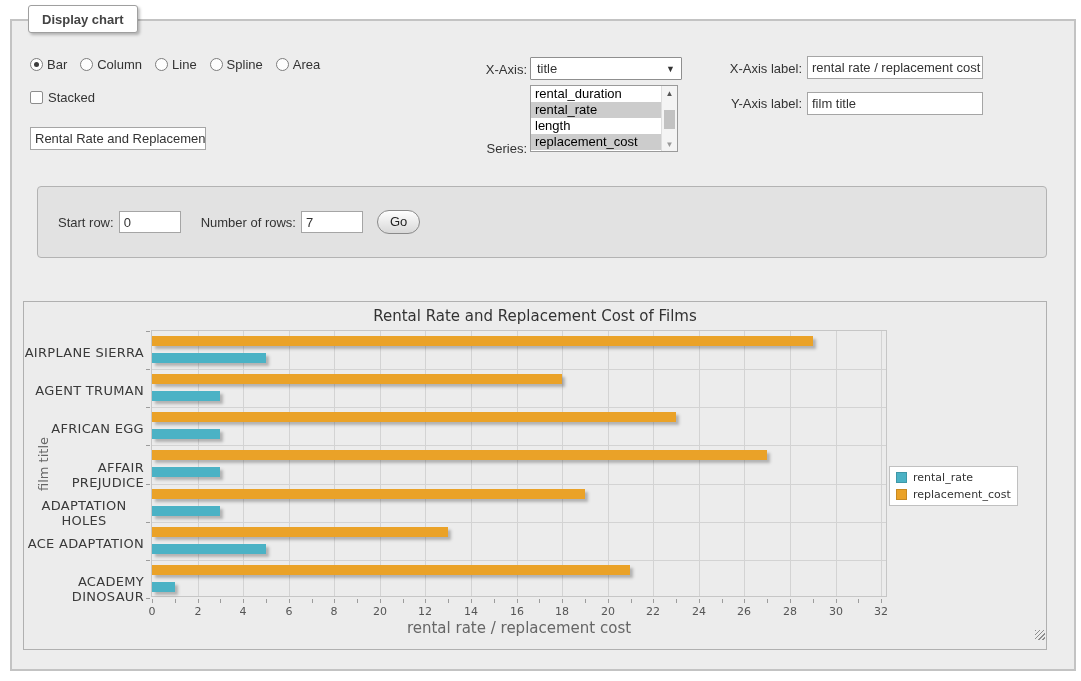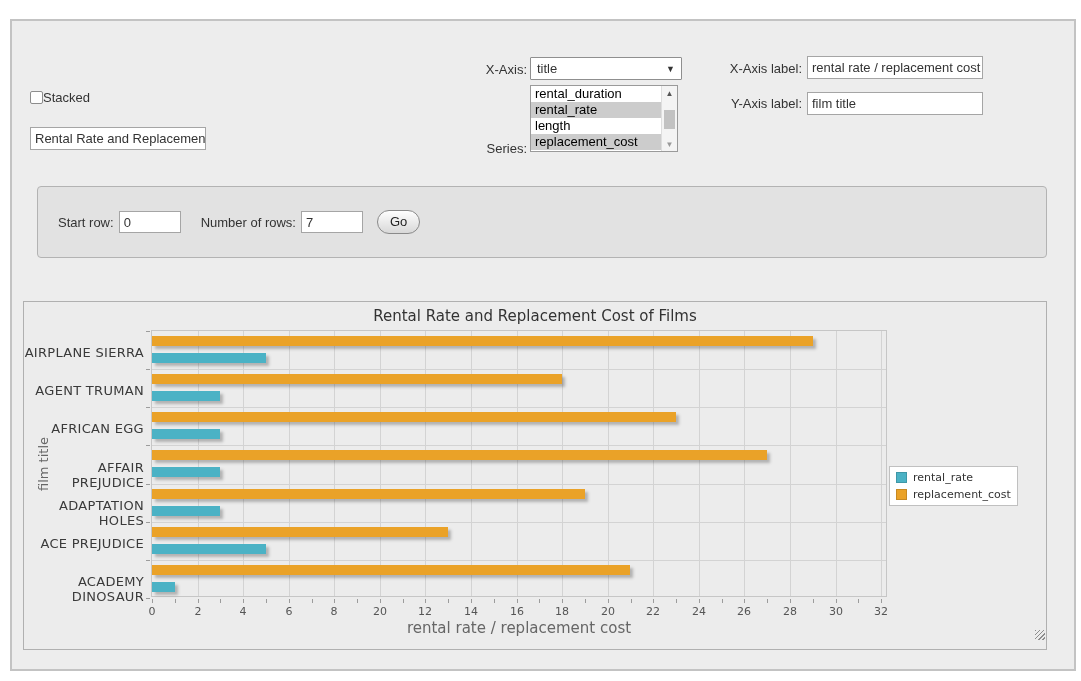--- a/index.html
+++ b/index.html
@@ -27,21 +27,21 @@
   .radio-row { left: 30px; top: 56px; display: flex; gap: 13px; align-items: center; height: 16px; }
   .radio-item { display: inline-flex; align-items: center; gap: 4px; cursor: default; }
   .radio-circle {
     width: 13px; height: 13px; border: 1px solid #7d7d7d; border-radius: 50%;
     background: #fdfdfd; position: relative; flex: 0 0 auto;
   }
   .radio-circle.checked::after {
     content: ""; position: absolute; left: 3px; top: 3px; width: 5px; height: 5px;
     border-radius: 50%; background: #3c3c3c;
   }
-  .checkbox-row { left: 30px; top: 89px; display: inline-flex; align-items: center; height: 16px; }
+  .checkbox-row { left: 30px; top: 89px; display: inline-flex; align-items: center; gap: 5px; height: 16px; }
   .checkbox-box { width: 13px; height: 13px; border: 1px solid #8c8c8c; border-radius: 2px; background: #fdfdfd; }
 
   
   .text-input {
     border: 1px solid #a5a5a5; background: #fff; color: #333;
     font-family: "Liberation Sans", sans-serif; font-size: 13px;
     padding: 0 4px; height: 23px; white-space: nowrap; overflow: hidden;
     line-height: 21px;
   }
   .field-label { color: #333; text-align: right; }
@@ -109,21 +109,44 @@
     position: absolute; left: 1011px; top: 328px; width: 10px; height: 10px;
     background: repeating-linear-gradient(135deg, #8d8d8d 0 1px, transparent 1px 3px);
   }
 </style>
 </head>
 <body>
 
 <div id="screen">
 
   <div class="abs fieldset-frame"></div>
-
+  <div class="abs fieldset-legend">Display chart</div>
+
+  <div class="abs radio-row">
+      <label class="radio-item">
+        <span class="radio-circle checked"></span>
+        <span>Bar</span>
+      </label>
+      <label class="radio-item">
+        <span class="radio-circle"></span>
+        <span>Column</span>
+      </label>
+      <label class="radio-item">
+        <span class="radio-circle"></span>
+        <span>Line</span>
+      </label>
+      <label class="radio-item">
+        <span class="radio-circle"></span>
+        <span>Spline</span>
+      </label>
+      <label class="radio-item">
+        <span class="radio-circle"></span>
+        <span>Area</span>
+      </label>
+    </div>
 
   <div class="abs checkbox-row">
     <span class="checkbox-box"></span>
     <span>Stacked</span>
   </div>
 
   <div class="abs text-input" style="left:30px; top:127px; width:176px;">Rental Rate and Replacement Cost of Films</div>
 
   <div class="abs field-label" style="left:427px; top:62px; width:100px;">X-Axis:</div>
   <div class="abs select-box">
@@ -212,22 +235,22 @@
         <div class="legend-item">
           <div class="legend-swatch" style="background: rgb(234, 162, 40);"></div>
           <div class="legend-label">replacement_cost</div>
         </div>
       </div>
     <div class="resize-handle"></div>
   <div class="y-tick-label" style="top: 43px;">AIRPLANE SIERRA</div>
       <div class="y-tick-label" style="top: 81px;">AGENT TRUMAN</div>
       <div class="y-tick-label" style="top: 119px;">AFRICAN EGG</div>
       <div class="y-tick-label" style="top: 158px;">AFFAIR PREJUDICE</div>
-      <div class="y-tick-label" style="top: 196px;">ADAPTATION HOLES</div>
-      <div class="y-tick-label" style="top: 234px;">ACE PREJUDICE</div>
+      <div class="y-tick-label" style="top: 196px; text-align: center;">ADAPTATION HOLES</div>
+      <div class="y-tick-label" style="top: 234px;">ACE ADAPTATION</div>
       <div class="y-tick-label" style="top: 272px;">ACADEMY DINOSAUR</div>
       <div class="y-tick-mark" style="left: 122px; top: 29px;"></div>
       <div class="y-tick-mark" style="left: 122px; top: 67px;"></div>
       <div class="y-tick-mark" style="left: 122px; top: 105px;"></div>
       <div class="y-tick-mark" style="left: 122px; top: 143px;"></div>
       <div class="y-tick-mark" style="left: 122px; top: 182px;"></div>
       <div class="y-tick-mark" style="left: 122px; top: 220px;"></div>
       <div class="y-tick-mark" style="left: 122px; top: 258px;"></div>
       <div class="y-tick-mark" style="left: 122px; top: 296px;"></div>
       <div class="x-tick-mark" style="left: 128px; top: 297px;"></div>

